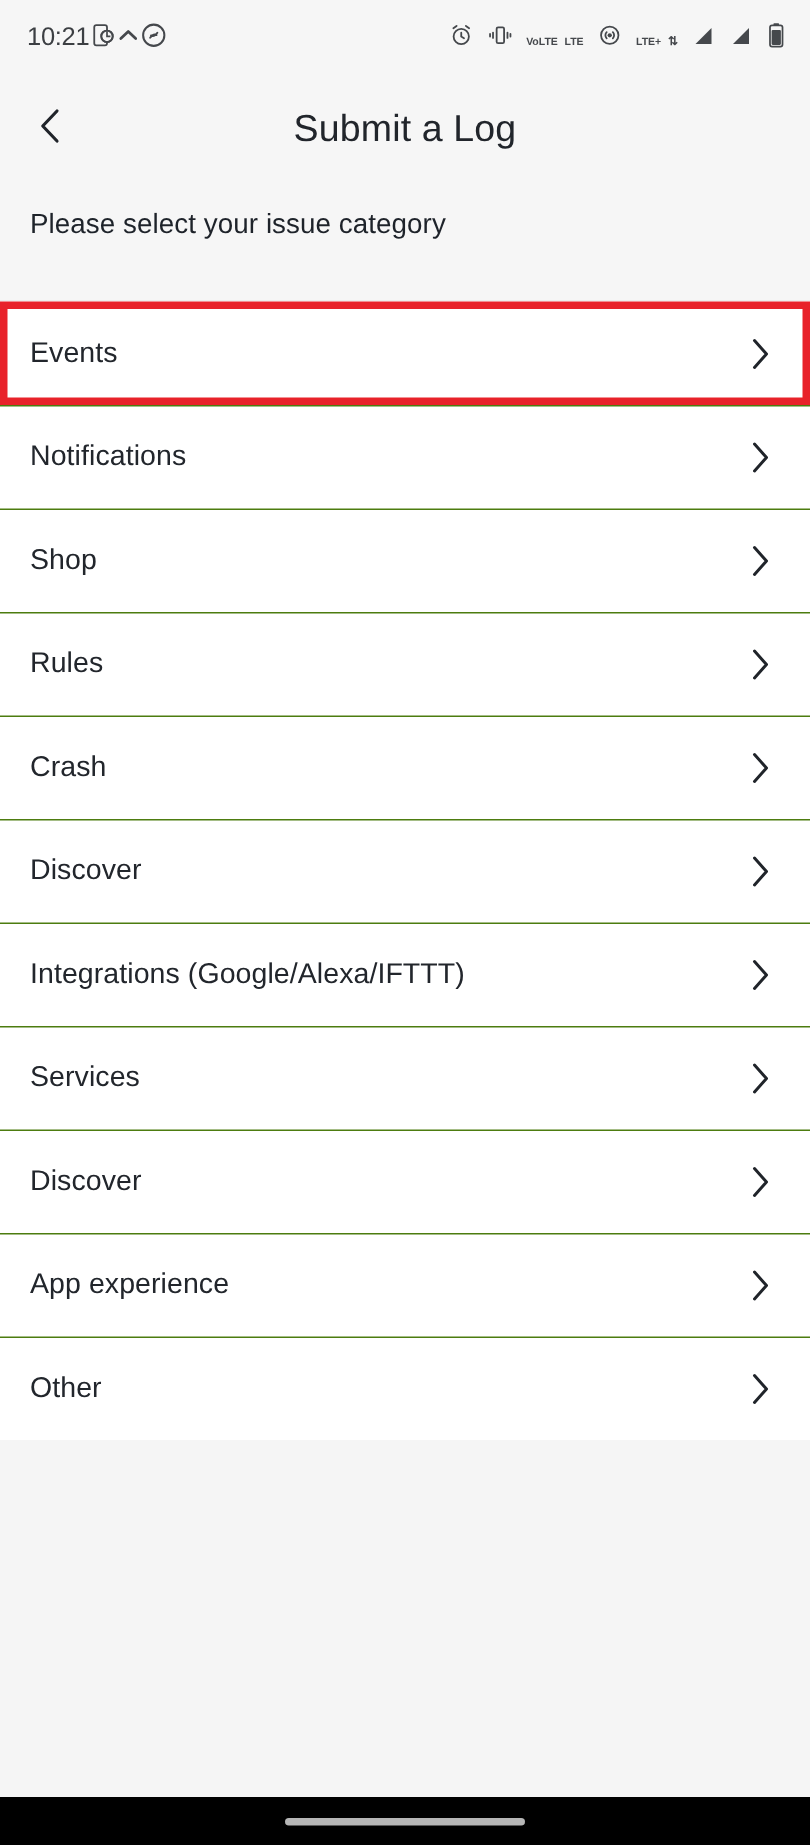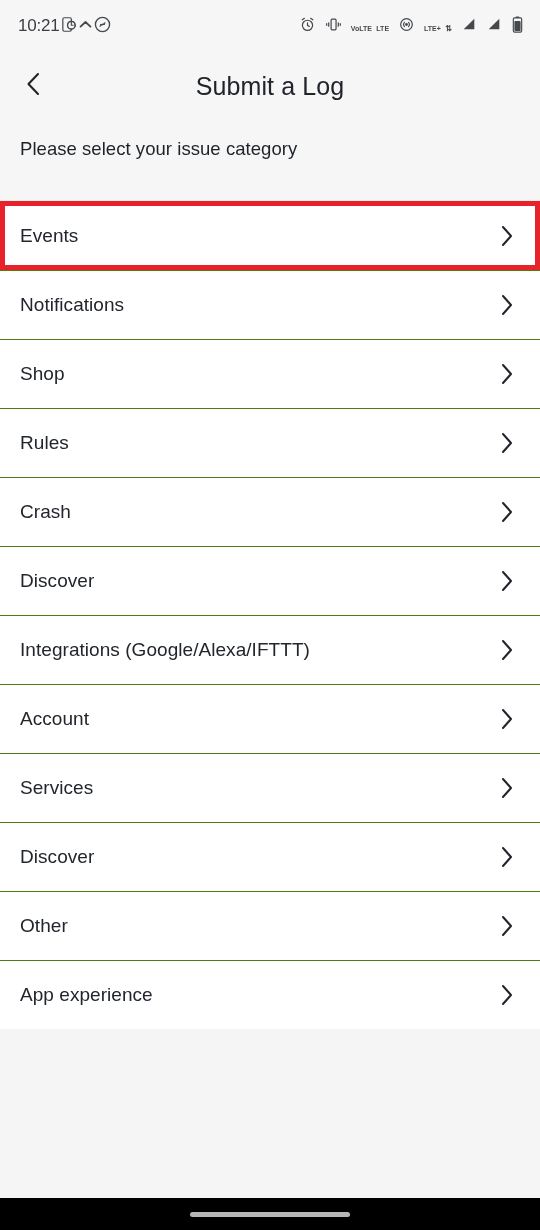--- a/index.html
+++ b/index.html
@@ -301,53 +301,45 @@
         </div>
         <div class="row row-anchor">
           <div class="row-label">Integrations (Google/Alexa/IFTTT)</div>
           <div class="chev">
             <svg width="18" height="24" viewBox="0 0 18 24" fill="none" stroke="#20242a" stroke-width="2" stroke-linecap="round" stroke-linejoin="round">
               <path d="M5 3 L13 12 L5 21"></path>
             </svg>
           </div>
         </div>
         <div class="row row-anchor">
-          <div class="row-label">Account</div>
-          <div class="chev">
-            <svg width="18" height="24" viewBox="0 0 18 24" fill="none" stroke="#20242a" stroke-width="2" stroke-linecap="round" stroke-linejoin="round">
-              <path d="M5 3 L13 12 L5 21"></path>
-            </svg>
-          </div>
-        </div>
-        <div class="row row-anchor">
           <div class="row-label">Services</div>
           <div class="chev">
             <svg width="18" height="24" viewBox="0 0 18 24" fill="none" stroke="#20242a" stroke-width="2" stroke-linecap="round" stroke-linejoin="round">
               <path d="M5 3 L13 12 L5 21"></path>
             </svg>
           </div>
         </div>
         <div class="row row-anchor">
           <div class="row-label">Discover</div>
           <div class="chev">
             <svg width="18" height="24" viewBox="0 0 18 24" fill="none" stroke="#20242a" stroke-width="2" stroke-linecap="round" stroke-linejoin="round">
               <path d="M5 3 L13 12 L5 21"></path>
             </svg>
           </div>
         </div>
         <div class="row row-anchor">
+          <div class="row-label">App experience</div>
+          <div class="chev">
+            <svg width="18" height="24" viewBox="0 0 18 24" fill="none" stroke="#20242a" stroke-width="2" stroke-linecap="round" stroke-linejoin="round">
+              <path d="M5 3 L13 12 L5 21"></path>
+            </svg>
+          </div>
+        </div>
+        <div class="row row-anchor">
           <div class="row-label">Other</div>
-          <div class="chev">
-            <svg width="18" height="24" viewBox="0 0 18 24" fill="none" stroke="#20242a" stroke-width="2" stroke-linecap="round" stroke-linejoin="round">
-              <path d="M5 3 L13 12 L5 21"></path>
-            </svg>
-          </div>
-        </div>
-        <div class="row row-anchor">
-          <div class="row-label">App experience</div>
           <div class="chev">
             <svg width="18" height="24" viewBox="0 0 18 24" fill="none" stroke="#20242a" stroke-width="2" stroke-linecap="round" stroke-linejoin="round">
               <path d="M5 3 L13 12 L5 21"></path>
             </svg>
           </div>
         </div>
       </div>
 
     <div class="filler"></div>
   </div>

